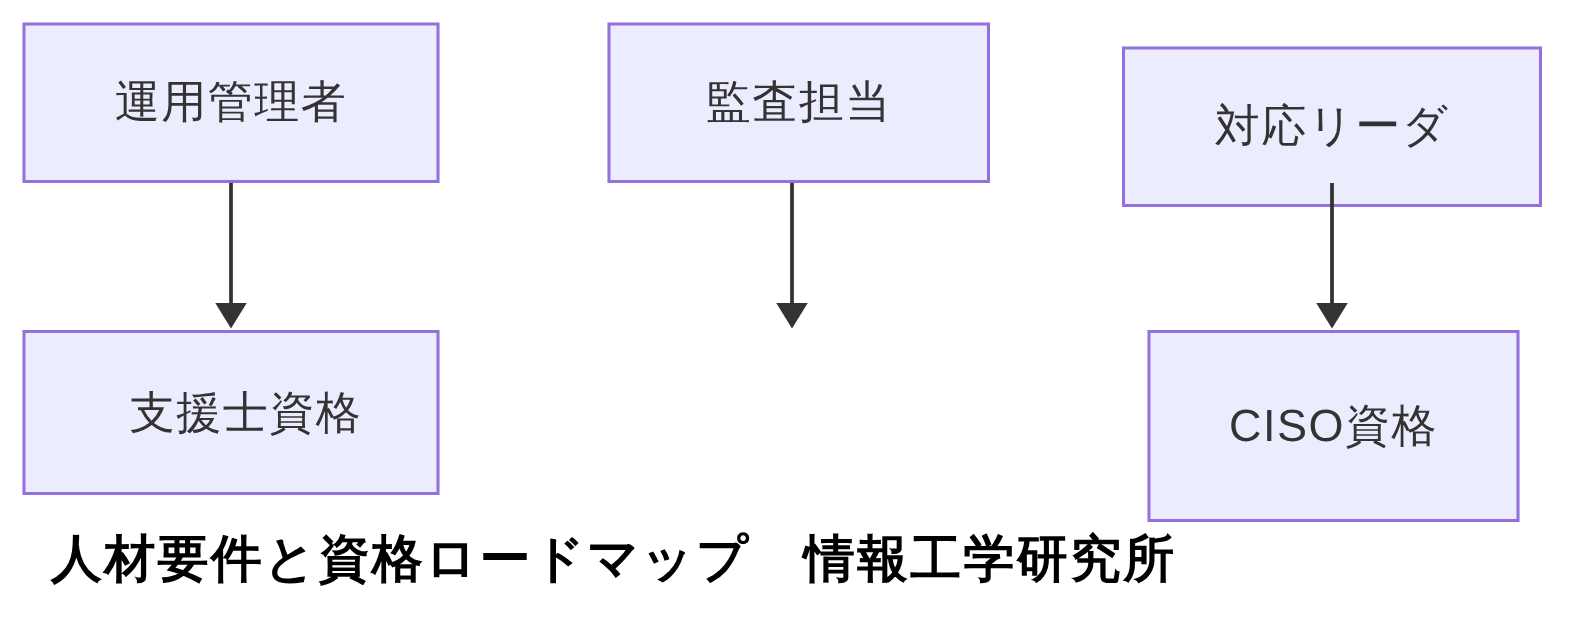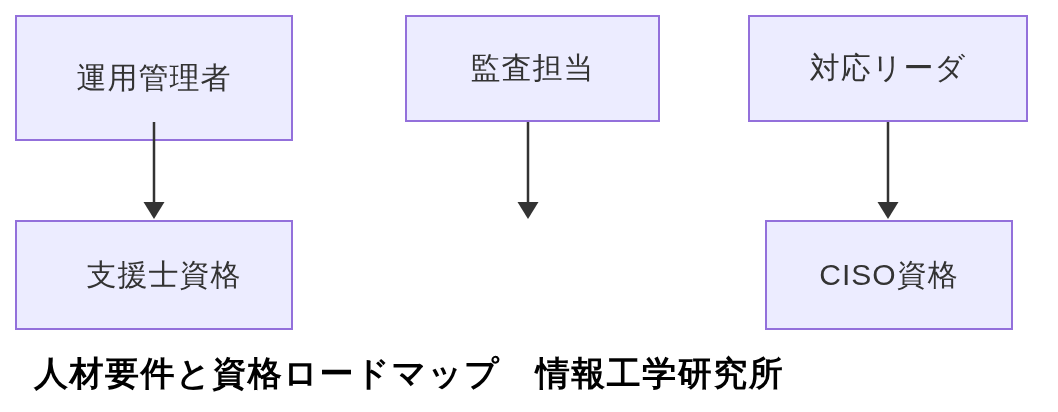--- a/index.html
+++ b/index.html
@@ -22,26 +22,26 @@
     border: 2.5px solid var(--node-border, #9370DB);
     color: var(--node-text, #333333);
     display: flex;
     align-items: center;
     justify-content: center;
     font-size: 30px;
     letter-spacing: 1px;
     text-align: center;
     white-space: nowrap;
   }
-  .n-role1 { left: 15px;  top: 15px;  width: 278px; height: 126px; text-align: right; }
+  .n-role1 { left: 15px;  top: 15px;  width: 278px; height: 107px; text-align: right; }
   .n-role2 { left: 405px; top: 15px;  width: 255px; height: 107px; }
-  .n-role3 { left: 748px; top: 15px;  width: 280px; height: 107px; }
+  .n-role3 { left: 748px; top: 31px;  width: 280px; height: 107px; }
   .n-cert1 { left: 15px;  top: 220px; width: 278px; height: 110px; padding-left: 20px; }
   .n-cert2 { left: 389px; top: 220px; width: 282px; height: 110px; }
-  .n-cert3 { left: 765px; top: 220px; width: 248px; height: 110px; }
+  .n-cert3 { left: 765px; top: 220px; width: 248px; height: 128px; }
   .arrow {
     position: absolute;
     width: 24px;
     height: 98px;
     overflow: visible;
   }
   .arrow line {
     stroke: var(--arrow, #333333);
     stroke-width: 2.5;
   }

